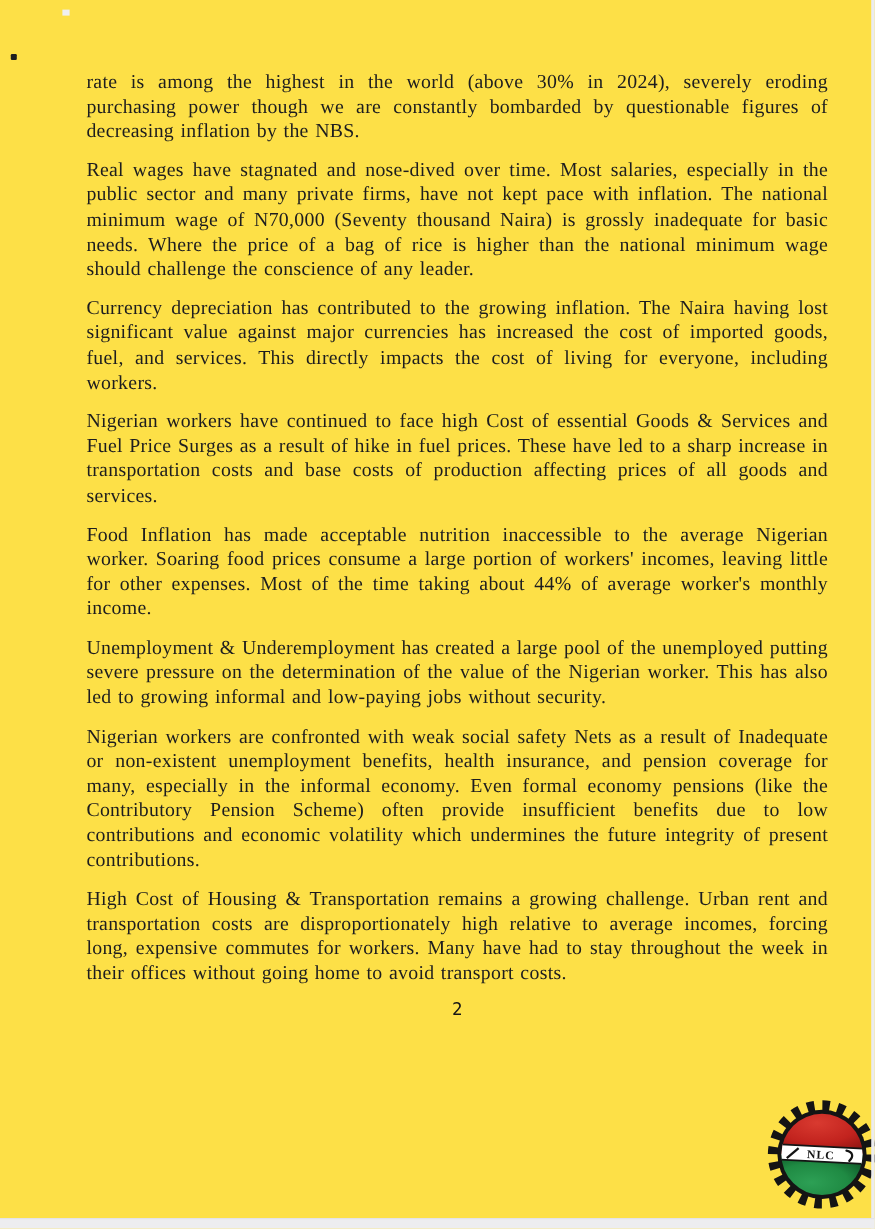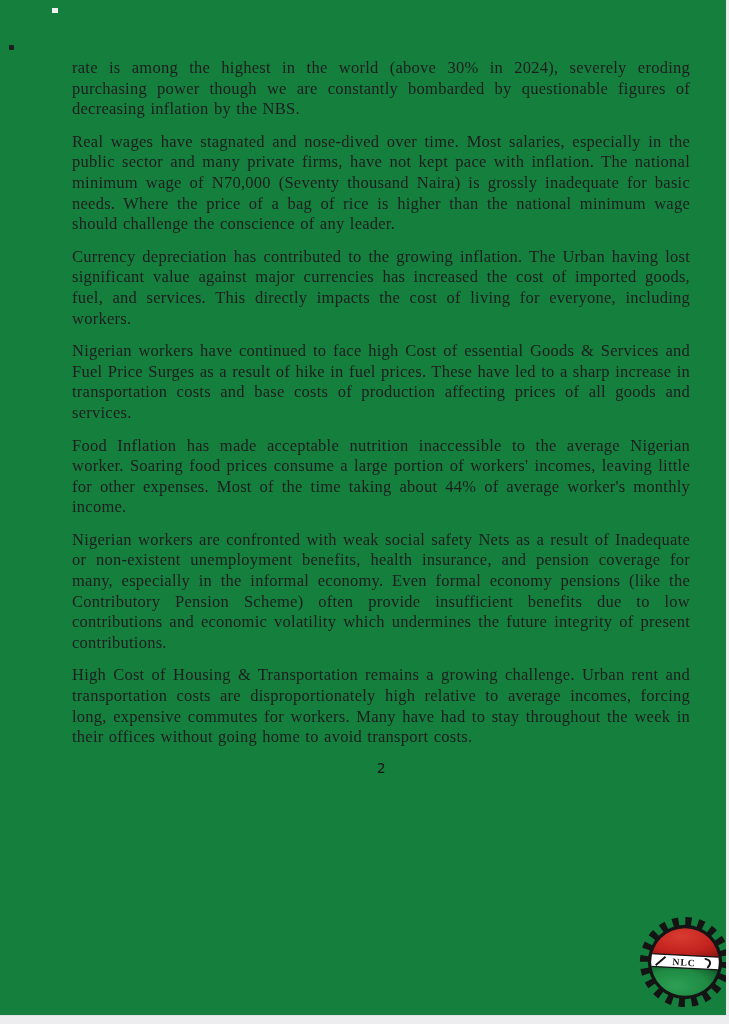--- a/index.html
+++ b/index.html
@@ -1,21 +1,21 @@
 <!DOCTYPE html>
 <html><head>
 <meta charset="utf-8">
 <style>
   html,body{margin:0;padding:0;}
   body{
     width:729px;height:1024px;position:relative;overflow:hidden;
     background:#fdfdfc;
     font-family:"Liberation Serif", serif;
   }
-  .page{position:absolute;inset:0;background:#15803d;}
+  .page{position:absolute;inset:0;background:#fde047;}
   
   .edge-right{position:absolute;top:0;right:0;width:3px;height:1024px;background:#ececee;}
   .edge-bottom{position:absolute;left:0;bottom:0;width:729px;height:8px;background:#ededf0;border-top:1px solid #e3e3e7;}
   .speck{position:absolute;left:9px;top:45px;width:5px;height:5px;background:#1f1f1f;border-radius:1px;}
   .speck-faint{position:absolute;left:52px;top:8px;width:6px;height:5px;background:#f0f0f0;}
 
   .content{
     position:absolute;left:72px;top:58px;width:618px;
     color:#1d1d1f;
   }
@@ -48,23 +48,24 @@
 <body>
 
 <div class="page">
 
   <div class="speck"></div>
   <div class="speck-faint"></div>
 
   <div class="content">
     <p>rate is among the highest in the world (above 30% in 2024), severely eroding purchasing power though we are constantly bombarded by questionable figures of decreasing inflation by the NBS.</p>
     <p>Real wages have stagnated and nose-dived over time. Most salaries, especially in the public sector and many private firms, have not kept pace with inflation. The national minimum wage of N70,000 (Seventy thousand Naira) is grossly inadequate for basic needs. Where the price of a bag of rice is higher than the national minimum wage should challenge the conscience of any leader.</p>
-    <p>Currency depreciation has contributed to the growing inflation. The Urban having lost significant value against major currencies has increased the cost of imported goods, fuel, and services. This directly impacts the cost of living for everyone, including workers.</p>
+    <p>Currency depreciation has contributed to the growing inflation. The Naira having lost significant value against major currencies has increased the cost of imported goods, fuel, and services. This directly impacts the cost of living for everyone, including workers.</p>
     <p>Nigerian workers have continued to face high Cost of essential Goods &amp; Services and Fuel Price Surges as a result of hike in fuel prices. These have led to a sharp increase in transportation costs and base costs of production affecting prices of all goods and services.</p>
     <p>Food Inflation has made acceptable nutrition inaccessible to the average Nigerian worker. Soaring food prices consume a large portion of workers' incomes, leaving little for other expenses. Most of the time taking about 44% of average worker's monthly income.</p>
+    <p>Unemployment &amp; Underemployment has created a large pool of the unemployed putting severe pressure on the determination of the value of the Nigerian worker. This has also led to growing informal and low-paying jobs without security.</p>
     <p>Nigerian workers are confronted with weak social safety Nets as a result of Inadequate or non-existent unemployment benefits, health insurance, and pension coverage for many, especially in the informal economy. Even formal economy pensions (like the Contributory Pension Scheme) often provide insufficient benefits due to low contributions and economic volatility which undermines the future integrity of present contributions.</p>
     <p>High Cost of Housing &amp; Transportation remains a growing challenge. Urban rent and transportation costs are disproportionately high relative to average incomes, forcing long, expensive commutes for workers. Many have had to stay throughout the week in their offices without going home to avoid transport costs.</p>
     <div class="pageno">2</div>
   </div>
 
   <div class="logo">
     <svg viewBox="0 0 100 100" xmlns="http://www.w3.org/2000/svg">
       <defs>
         <clipPath id="discClip">
             <circle cx="50" cy="50" r="36"></circle>

